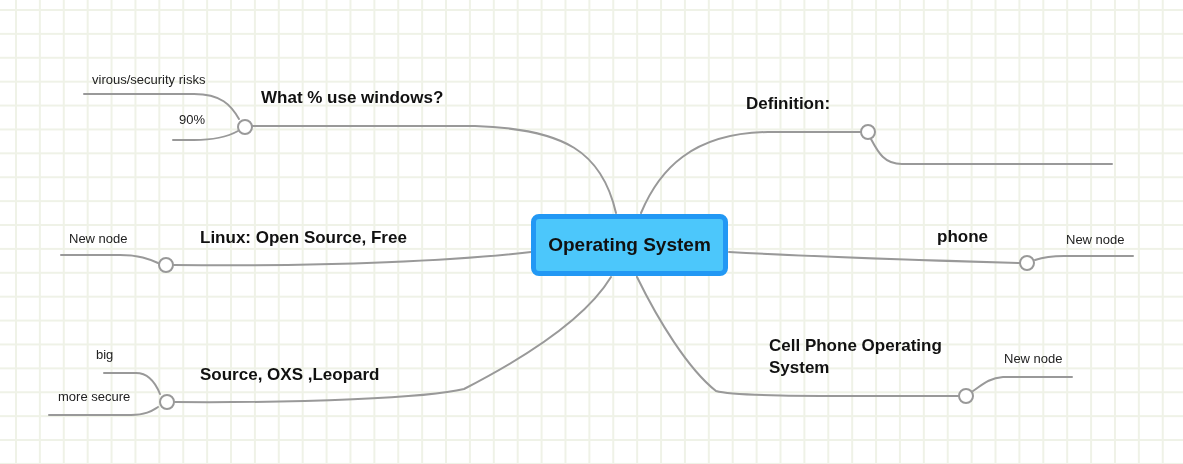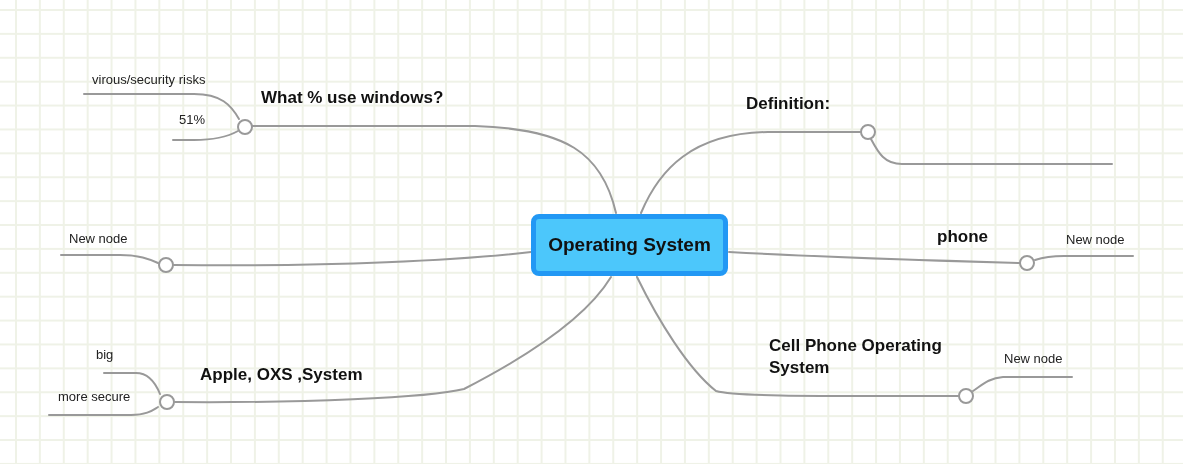--- a/index.html
+++ b/index.html
@@ -109,29 +109,30 @@
       <circle cx="1027" cy="263" r="7"></circle>
       <circle cx="167" cy="402" r="7"></circle>
       <circle cx="966" cy="396" r="7"></circle>
     </g>
   </svg>
 
   <div class="root-node">Operating System</div>
 
   <div class="lbl big-lbl" style="left:261px; top:88px;">What % use windows?</div>
   <div class="lbl small-lbl" style="left:92px; top:72px;">virous/security risks</div>
-  <div class="lbl small-lbl" style="left:179px; top:112px;">51%</div>
+  <div class="lbl small-lbl" style="left:179px; top:112px;">90%</div>
 
   <div class="lbl big-lbl" style="left:746px; top:94px;">Definition:</div>
 
+  <div class="lbl big-lbl" style="left:200px; top:228px;">Linux: Open Source, Free</div>
   <div class="lbl small-lbl" style="left:69px; top:231px;">New node</div>
 
   <div class="lbl big-lbl" style="left:937px; top:227px;text-align:right;">phone</div>
   <div class="lbl small-lbl" style="left:1066px; top:232px;">New node</div>
 
-  <div class="lbl big-lbl" style="left:200px; top:365px;">Apple, OXS ,System</div>
+  <div class="lbl big-lbl" style="left:200px; top:365px;">Source, OXS ,Leopard</div>
   <div class="lbl small-lbl" style="left:96px; top:347px;">big</div>
   <div class="lbl small-lbl" style="left:58px; top:389px;">more secure</div>
 
   <div class="lbl big-lbl wrap cell-title" style="left:742px; top:335px;margin-left:27px;">Cell Phone Operating System</div>
   <div class="lbl small-lbl" style="left:1004px; top:351px;">New node</div>
 
 </div>
 
 </body></html>

